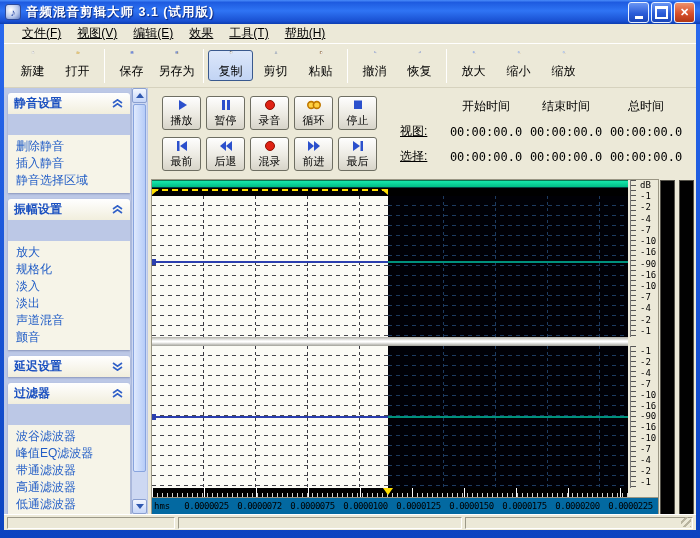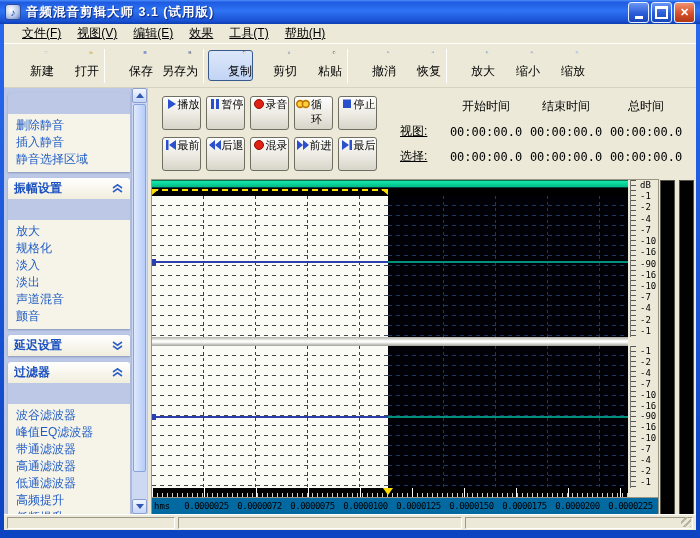--- a/index.html
+++ b/index.html
@@ -24,21 +24,21 @@
   .tb-btn.min .glyph::before { content:""; width:8px; height:3px; background:#fff; margin-top:10px; }
   .tb-btn.max .glyph::before { content:""; width:9px; height:8px; border:2px solid #fff; border-top-width:3px; }
 
   .content { position:absolute; left:4px; top:24px; right:4px; bottom:8px; background:#ece9d8; }
 
   
   .menubar { height:19px; display:flex; align-items:center; padding-left:10px; font-size:12px; color:#000;text-decoration:underline; }
   .menu-item { padding:2px 8px; }
   .toolbar { height:45px; display:flex; align-items:center; padding-left:6px;
     border-top:1px solid #fff; border-bottom:1px solid #d6d2be; }
-  .tool-btn { width:45px; height:31px; display:flex; flex-direction:column; align-items:flex-end; justify-content:center;
+  .tool-btn { width:45px; height:31px; display:flex; flex-direction:column; align-items:center; justify-content:center;
     gap:9px; font-size:12px; color:#000; border:1px solid transparent; border-radius:3px; background:transparent; }
   .tool-btn.pressed { background:linear-gradient(180deg,#dce7fa,#c2d4f4); border-color:#39598e; }
   .tool-sep { width:1px; height:34px; background:#c6c2ae; border-right:1px solid #fff; margin:0 4px; }
   .tool-btn svg { display:block; }
 
   
   .workspace { position:absolute; top:64px; left:0; right:0; bottom:16px; }
 
   
   .sidebar { position:absolute; left:0; top:0; width:144px; bottom:0; background:#bcc8e6; padding:5px 0 0 4px; overflow:hidden; }
@@ -59,21 +59,21 @@
   .sb-thumb { position:absolute; left:1px; width:13px; top:16px; height:368px; border:1px solid #88a4de; border-radius:2px;
     background:linear-gradient(90deg,#dfe9fd,#b6ccf8); }
 
   
   .main { position:absolute; left:144px; top:0; right:0; bottom:0; }
 
   .transport { position:absolute; left:14px; top:8px; display:flex; flex-direction:column; gap:7px; }
   .t-row { display:flex; gap:5px; }
   .t-btn { width:39px; height:34px; border:1px solid #6e6e62; border-radius:3px;
     background:linear-gradient(180deg,#fefefe,#eceae2 55%,#d7d4c9); box-shadow:inset 0 1px 0 #fff;
-    display:flex; flex-direction:row; align-items:flex-start; justify-content:center; font-size:11px; color:#000; }
+    display:flex; flex-direction:column; align-items:center; justify-content:center; font-size:11px; color:#000; }
   .t-icon { height:13px; display:flex; align-items:center; justify-content:center; margin-bottom:1px; }
 
   .timeinfo { position:absolute; left:252px; top:6px; font-size:12px; color:#000;
     display:grid; grid-template-columns:46px 80px 80px 80px; grid-auto-rows:25px; align-items:center; }
   .ti-head { text-align:center; font-size:12px; }
   .ti-label { text-align:left;text-decoration:underline; }
   .ti-val { text-align:center; font-family:"DejaVu Sans Mono",monospace; font-size:12px; }
 
   
   .waveform-outer { position:absolute; left:4px; top:92px; width:506px; height:334px; outline:1px solid #9a9684; background:#ece9d8; }
@@ -281,20 +281,31 @@
           </svg>
         <span>缩放</span>
       </div>
     </div>
 
     <div class="workspace">
 
       <div class="sidebar">
 
         <div class="panel">
+          <div class="panel-header">
+            <span>静音设置</span>
+            <span class="chev">
+                <svg class="chev-svg" width="13" height="9" viewBox="0 0 13 9">
+                  <g fill="none" stroke="#3060c8" stroke-width="1.6">
+                    <polyline points="2,4 6.5,0.8 11,4"></polyline>
+                    <polyline points="2,8 6.5,4.8 11,8"></polyline>
+                  </g>
+                </svg>
+              </span>
+          </div>
           <div class="panel-body">
             <div class="panel-item">删除静音</div>
             <div class="panel-item">插入静音</div>
             <div class="panel-item">静音选择区域</div>
           </div>
         </div>
 
         <div class="panel">
           <div class="panel-header">
             <span>振幅设置</span>

